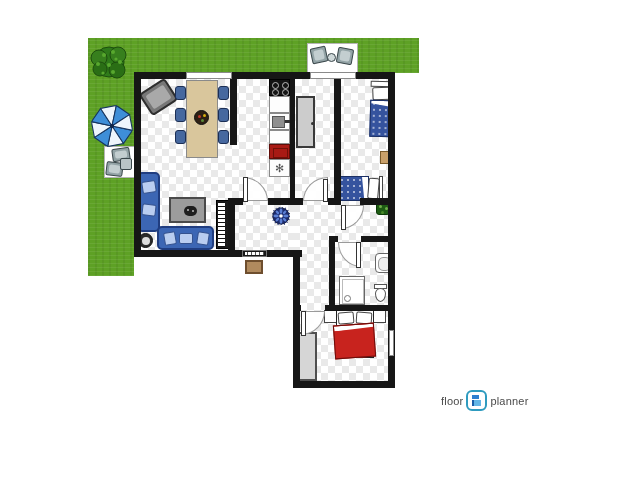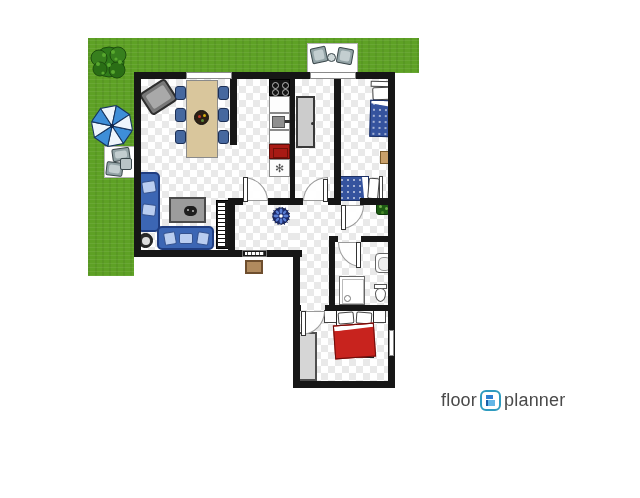--- a/index.html
+++ b/index.html
@@ -31,21 +31,21 @@
   .bed-blanket{background-color:var(--bed_blue);
      background-image:radial-gradient(rgba(255,255,255,.55) .8px, transparent 1px);
      background-size:6px 6px;border:1px solid #1b2f63;box-sizing:border-box;}
   .white-box{background:#fff;border:1px solid #444;box-sizing:border-box;}
   .chair{background:#46689f;border:1px solid #1c2f55;border-radius:3px;box-sizing:border-box;}
   .gray-chair{background:#93a3a6;border:1px solid #39464a;border-radius:2px;box-sizing:border-box;}
   .gray-chair::after{content:"";position:absolute;inset:2px;background:#c3ced0;border-radius:2px;}
   .counter{background:#fdfdfd;border:1px solid #8a8a8a;box-sizing:border-box;}
   
   #logo{display:flex;align-items:center;gap:3px;color:var(--logo_text);
-        font-size:18px;letter-spacing:.2px;}
+        font-size:11px;letter-spacing:.2px;}
   #logo .badge{width:21px;height:21px;border:2px solid var(--logo_teal);border-radius:6px;
         background:#fff;box-sizing:border-box;position:relative;}
   #logo .badge::after{content:"";position:absolute;left:4px;top:3px;width:9px;height:11px;
         background:
           linear-gradient(#2d7fd0,#2d7fd0) 0 0/7px 4px no-repeat,
           linear-gradient(#63b6e6,#63b6e6) 2px 5px/7px 6px no-repeat,
           linear-gradient(#1b5ea8,#1b5ea8) 0 5px/2px 6px no-repeat;}
 </style>
 </head>
 <body>

